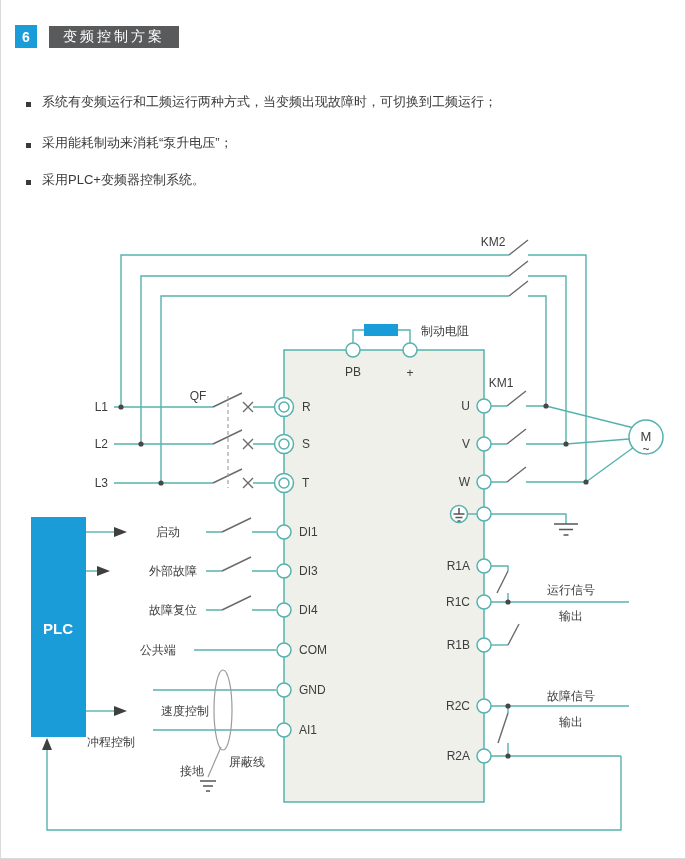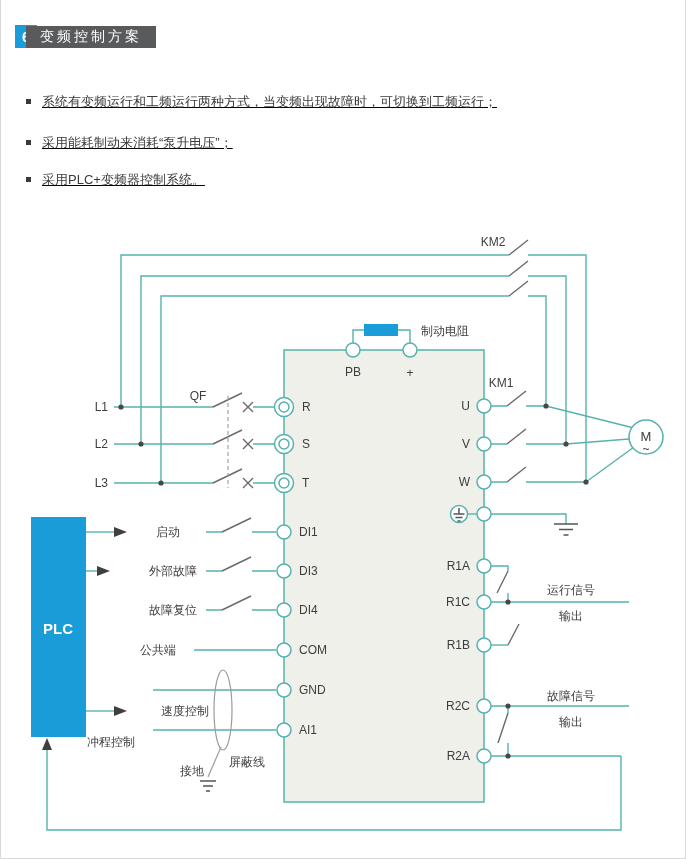--- a/index.html
+++ b/index.html
@@ -7,24 +7,24 @@
     position:relative;width:686px;height:859px;background:#ffffff;
     font-family:"Liberation Sans","DejaVu Sans",sans-serif;
     border-left:1px solid #d9d9d9;border-right:1px solid #d9d9d9;border-bottom:1px solid #d9d9d9;
     box-sizing:border-box;overflow:hidden;
   }
   .hdr-num{
     position:absolute;left:14px;top:25px;width:22px;height:23px;background:#199cd8;
     color:#fff;font-size:14px;font-weight:bold;display:flex;align-items:center;justify-content:center;
   }
   .hdr-title{
-    position:absolute;left:25px;top:26px;height:22px;background:#595a5c;color:#fff;
+    position:absolute;left:48px;top:26px;height:22px;background:#595a5c;color:#fff;
     font-size:14px;letter-spacing:3px;display:flex;align-items:center;padding:0 14px;
   }
-  .bullet{position:absolute;left:25px;display:flex;align-items:flex-start;width:640px;text-decoration:underline;}
+  .bullet{position:absolute;left:25px;display:flex;align-items:center;width:640px;}
   .bullet .sq{width:5px;height:5px;background:#3a3a3a;margin-top:5px;margin-right:11px;flex:none;}
   .bullet .tx{font-size:13px;color:#3a3a3a;line-height:16px;}
   .b1{top:94px}.b2{top:135px}.b3{top:172px}
   svg{position:absolute;left:0;top:230px;}
   .wire{stroke:#56b2ae;stroke-width:1.4;fill:none;}
   .mech{stroke:#6a6a6a;stroke-width:1.4;fill:none;}
   .mechthin{stroke:#9b9b9b;stroke-width:1.2;fill:none;}
   .dash{stroke:#9b9b9b;stroke-width:1.1;fill:none;stroke-dasharray:4 3;}
   .term{fill:#ffffff;stroke:#56b2ae;stroke-width:1.5;}
   .invbox{fill:#eff0ea;stroke:#56b2ae;stroke-width:1.5;}

